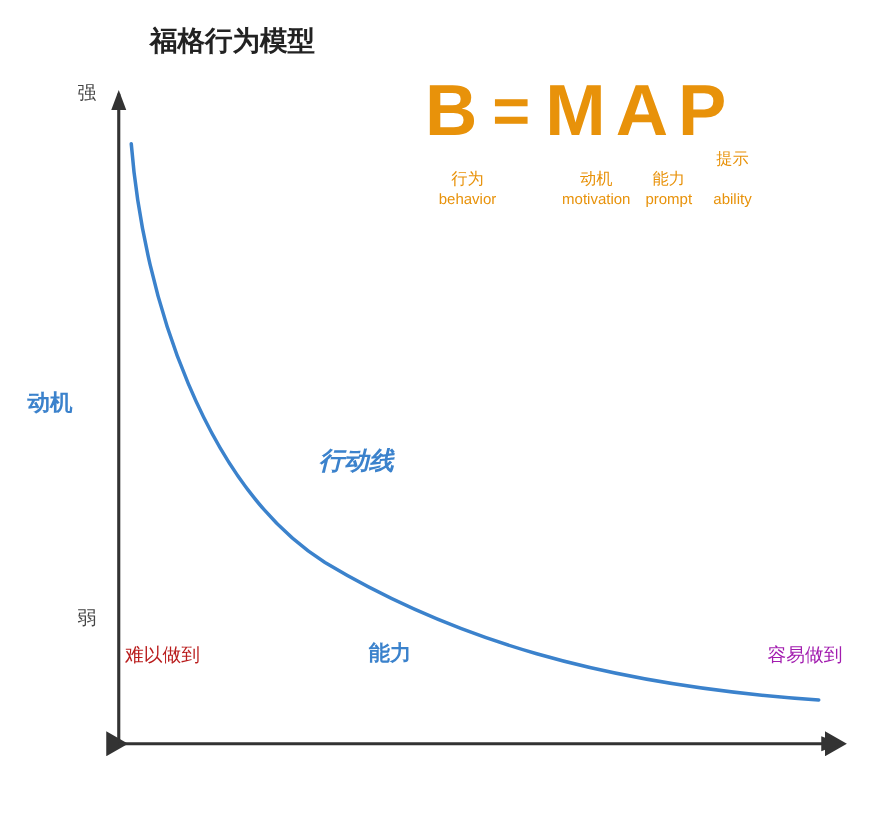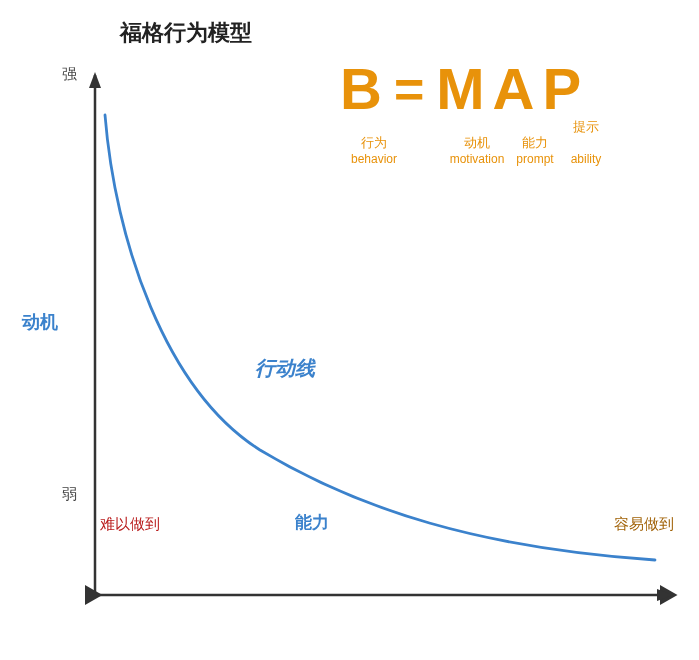--- a/index.html
+++ b/index.html
@@ -97,21 +97,21 @@
       left: 295px;
       font-size: 17px;
       font-weight: bold;
       color: #3B82CC;
     }
     #x-easy {
       position: absolute;
       bottom: 38px;
       right: 25px;
       font-size: 15px;
-      color: #a16207;
+      color: #a21caf;
     }
     #y-label {
       position: absolute;
       top: 310px;
       left: 22px;
       font-size: 18px;
       font-weight: bold;
       color: #3B82CC;
     }
     #action-line-label {

